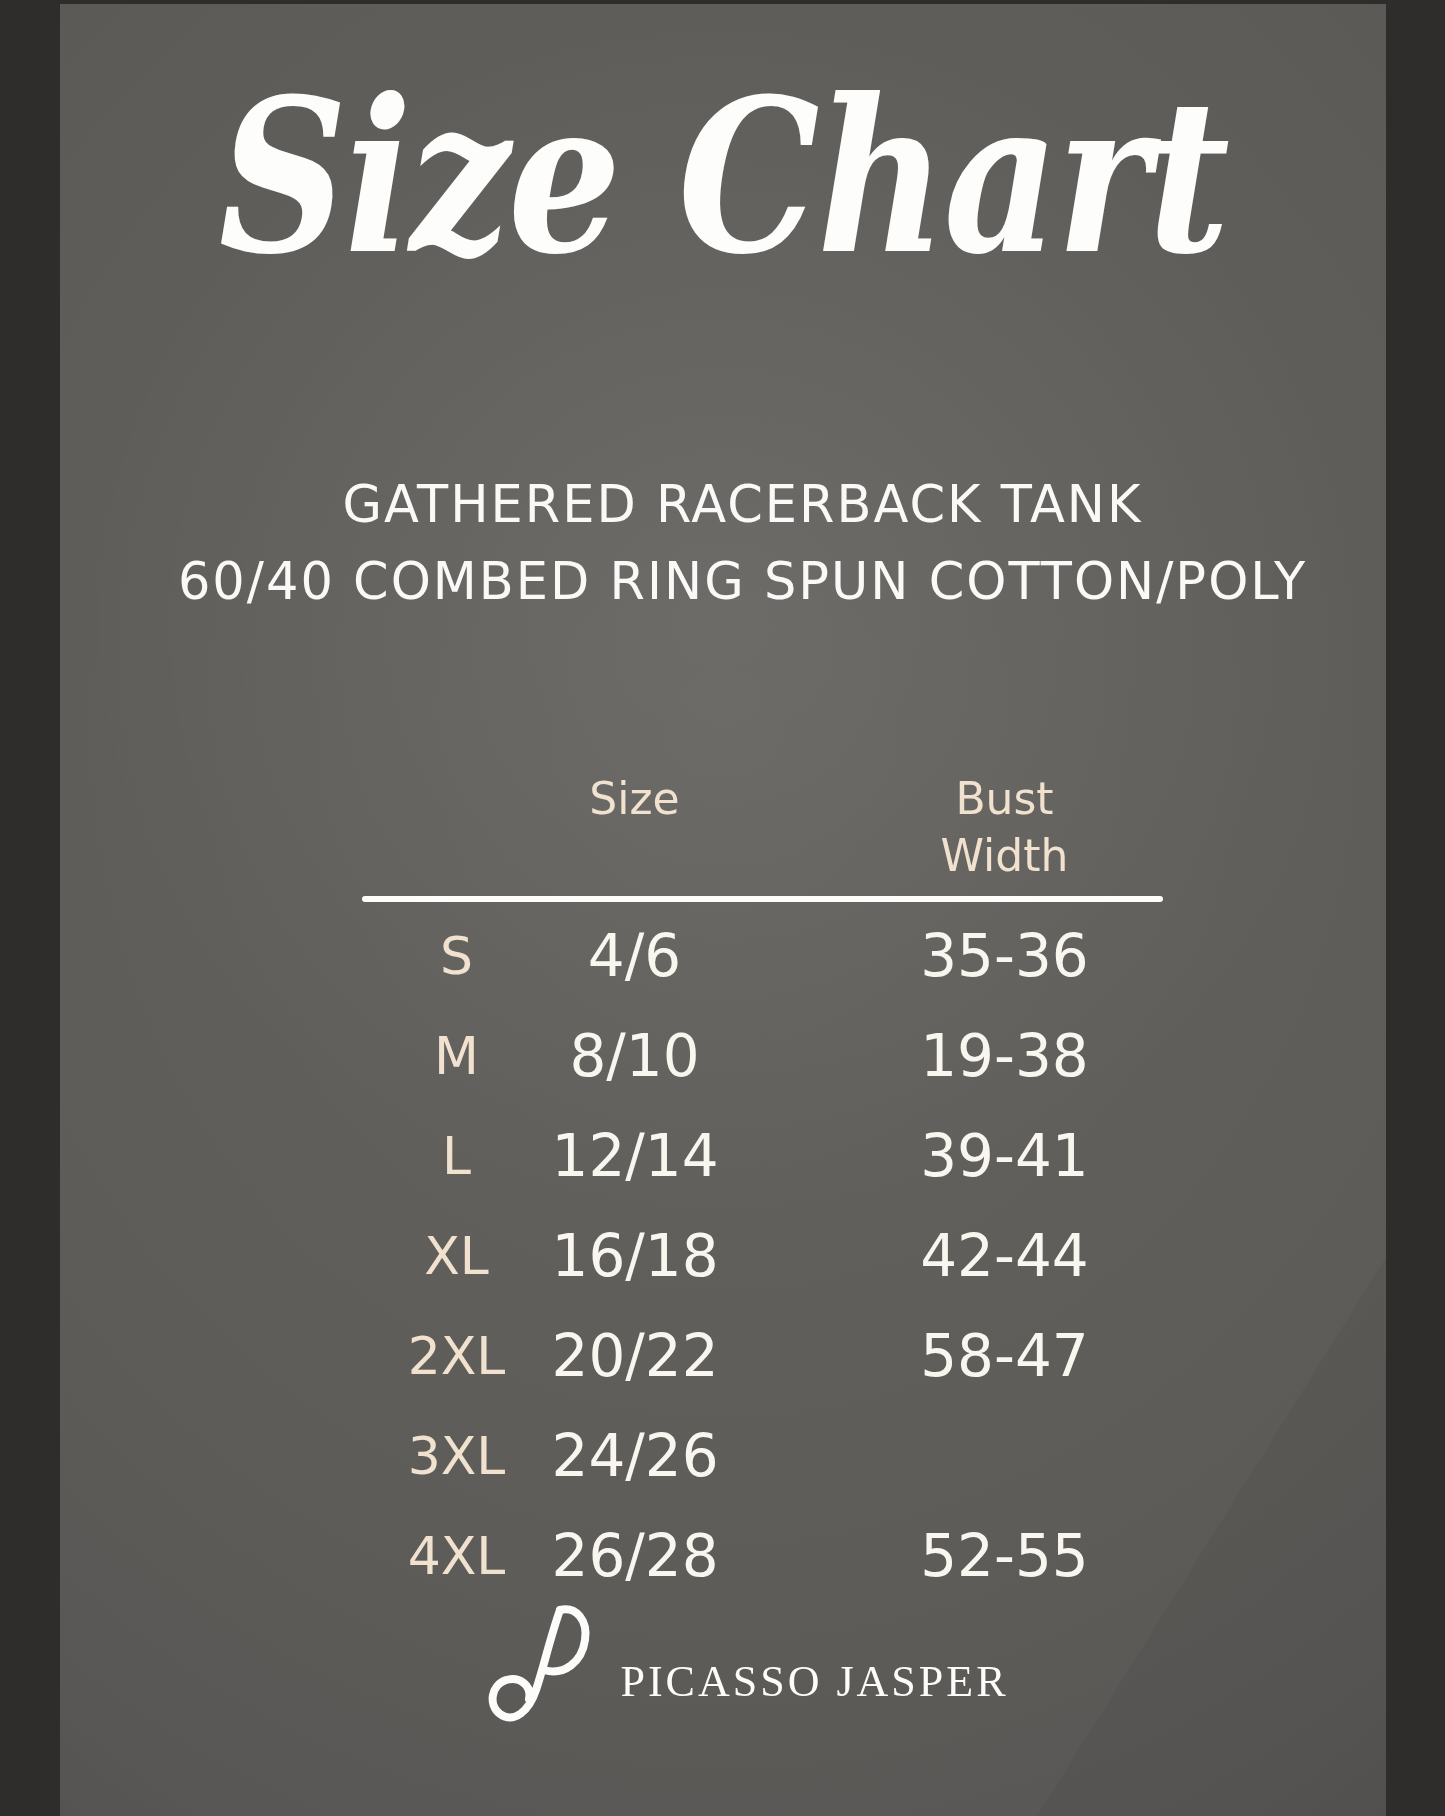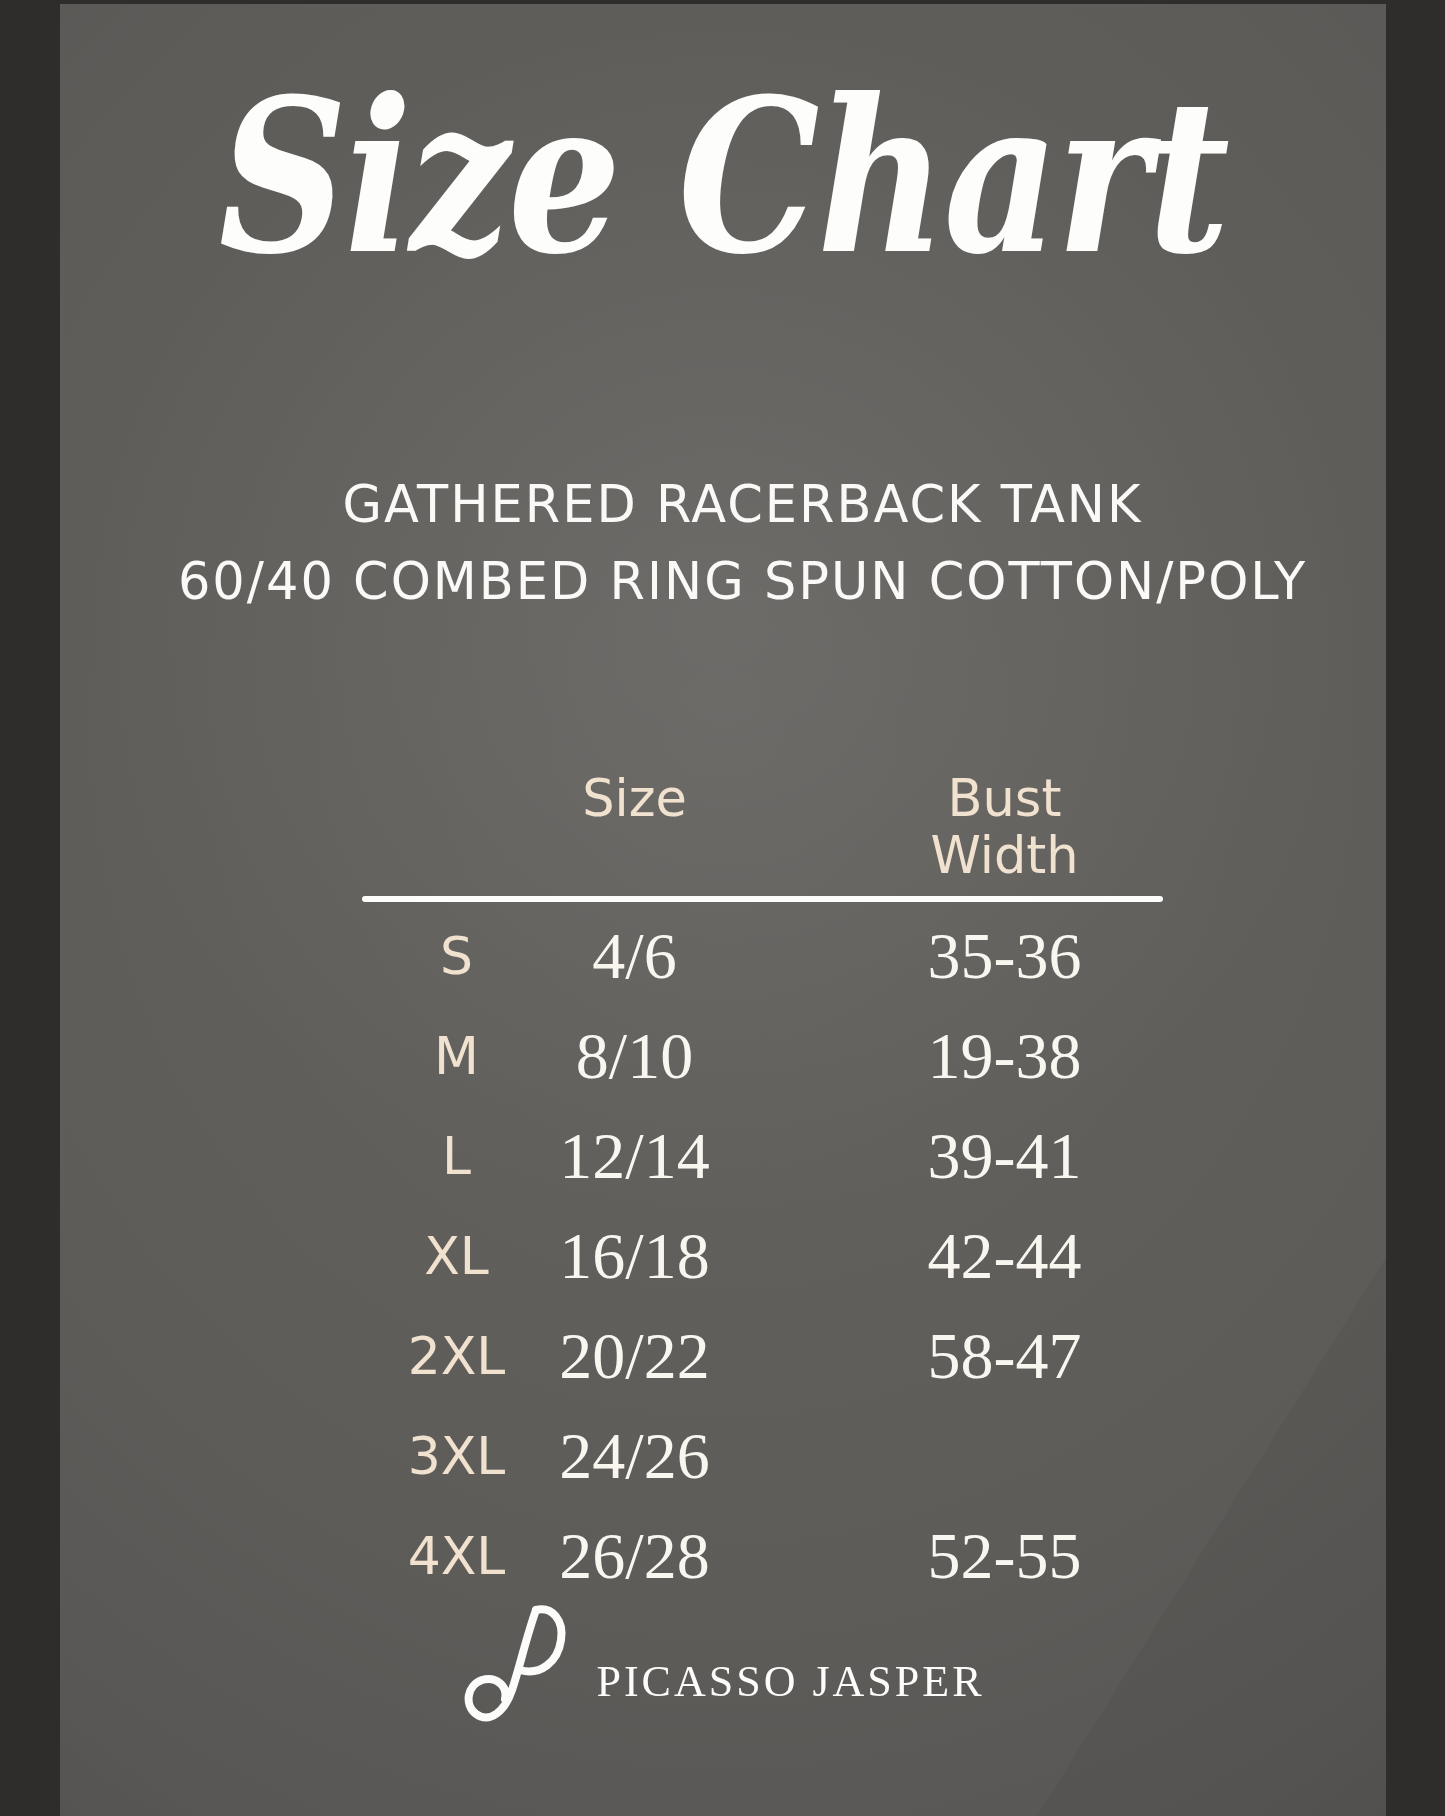--- a/index.html
+++ b/index.html
@@ -49,34 +49,34 @@
     color:#faf9f7;
     font-size:51px; line-height:77px; letter-spacing:2px;
     font-weight:400;
     white-space:nowrap;
     padding-left:20px;
   }
 
   .table-wrap { position:absolute; left:302px; top:766px; width:930px; }
   .thead {
     display:grid; grid-template-columns:190px 166px 574px;
-    color:#f1e2cf; font-size:51px; line-height:57px; text-align:center;
+    color:#f1e2cf; font-size:44px; line-height:57px; text-align:center;
   }
   .rule {
     width:801px; height:6px; margin-top:12px;
     background:#fdfdfc; border-radius:3px;
   }
   .tbody { margin-top:4px; display:grid; grid-auto-rows:100px; }
   .trow { display:grid; grid-template-columns:190px 166px 574px; align-items:center; text-align:center; }
   .trow .c1 { color:#f1e2cf; font-size:52px; }
-  .trow .c2, .trow .c3 { color:#f9f6f0; font-size:66px;font-family:Liberation Serif, serif; }
+  .trow .c2, .trow .c3 { color:#f9f6f0; font-size:58px; }
 
   .brand {
     position:absolute; top:1596px; left:0; width:100%;
-    display:flex; justify-content:center; align-items:center; gap:18px;
+    display:flex; justify-content:center; align-items:center; gap:18px;padding-left:24px;
   }
   .brand svg { display:block; }
   .brand-name {
     font-family:"Liberation Serif", serif;
     color:#fcfcfb; font-size:44px; letter-spacing:3px;
     padding-top:34px;
     white-space:nowrap;
   }
 </style>
 </head>

